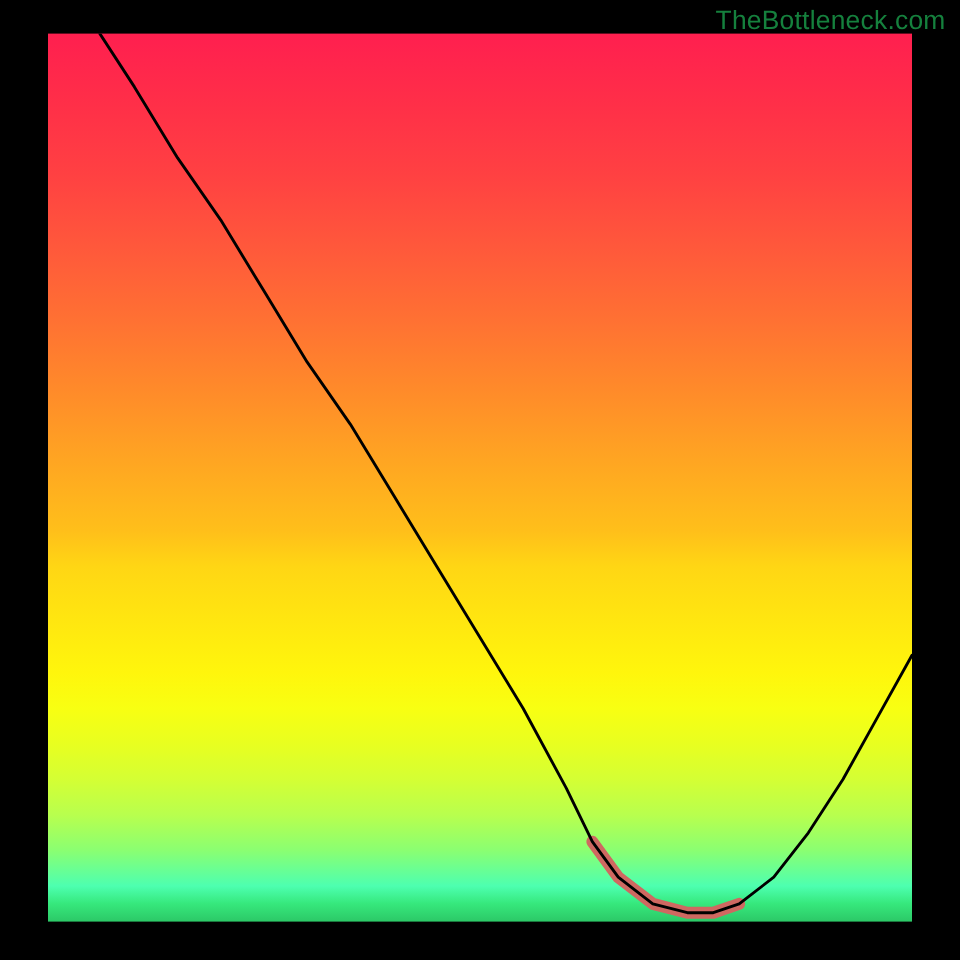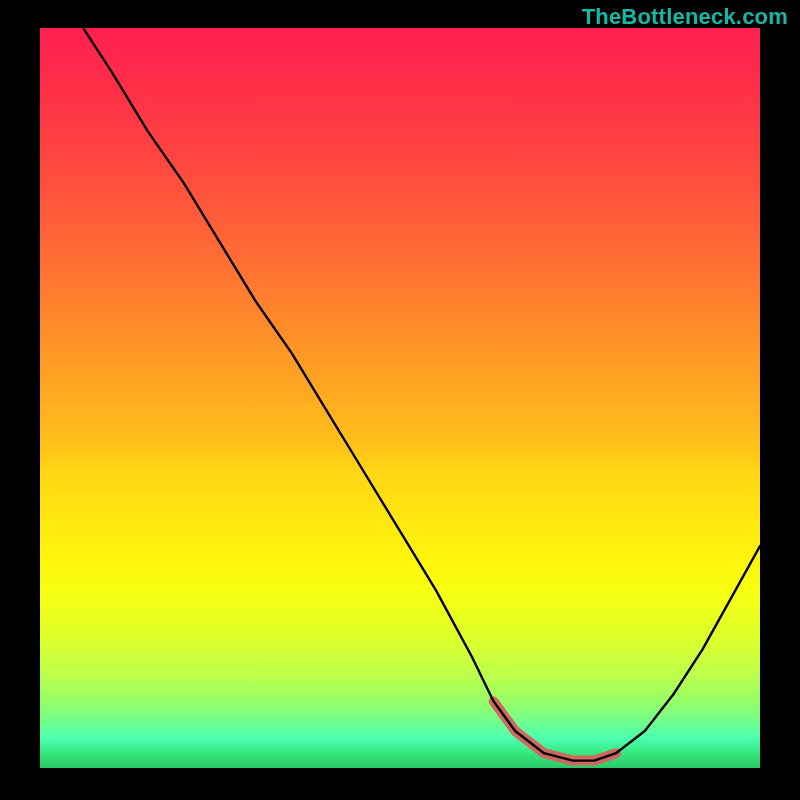--- a/index.html
+++ b/index.html
@@ -13,23 +13,23 @@
   }
   .container {
     width: 800px;
     height: 800px;
     position: relative;
   }
   .watermark {
     position: absolute;
     top: 4px;
     right: 12px;
-    color: #14b8a6;
+    color: #15803d;
     font-size: 22px;
-    font-weight: 700;
+    font-weight: 400;
     letter-spacing: 0.2px;
     z-index: 10;
   }
   .plot-area {
     position: absolute;
     left: 40px;
     top: 28px;
     width: 720px;
     height: 740px;
     background: linear-gradient(to bottom,

